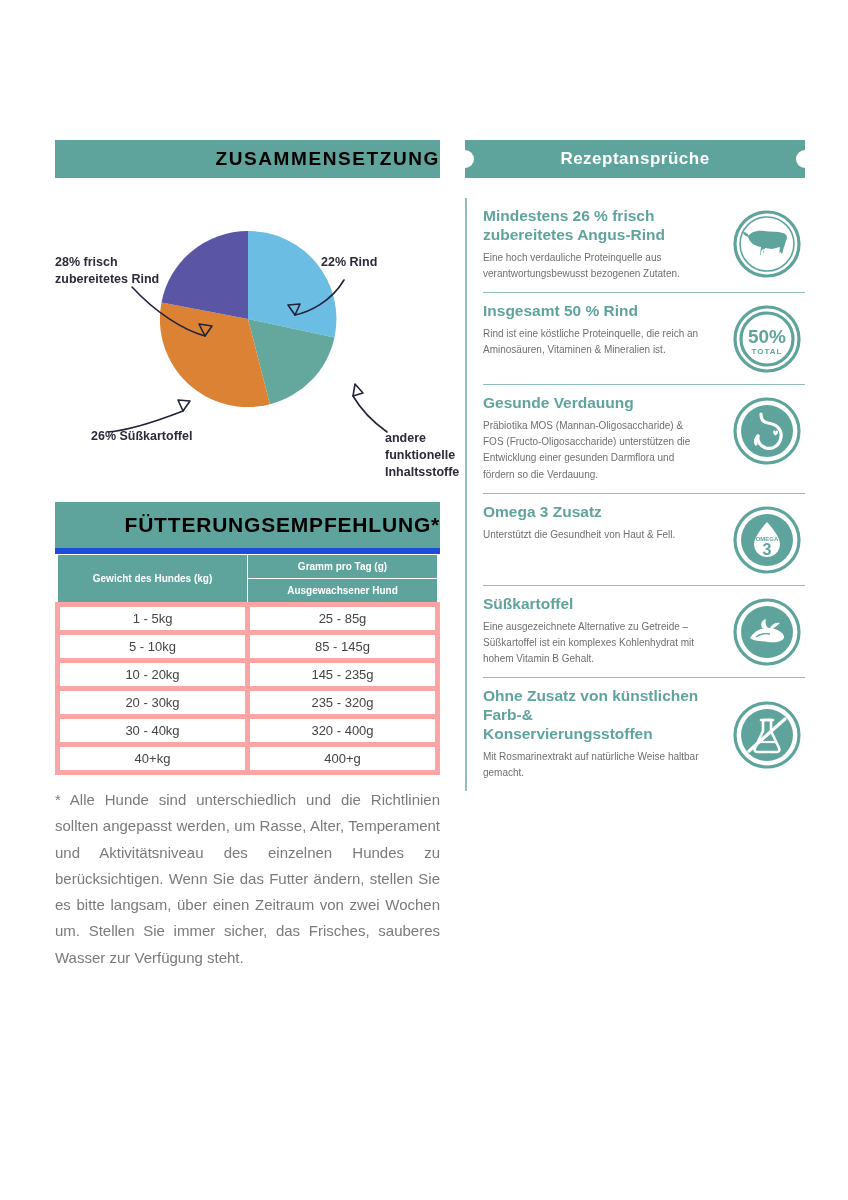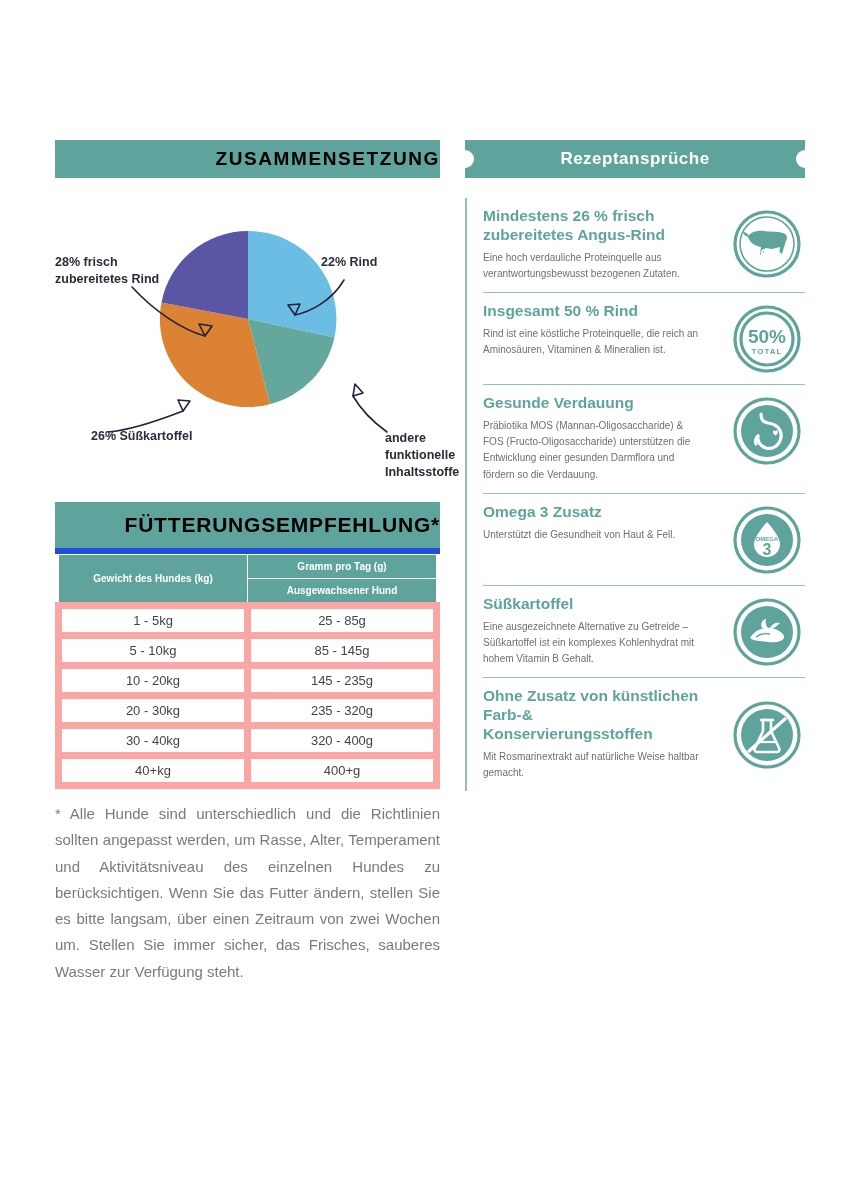--- a/index.html
+++ b/index.html
@@ -79,21 +79,21 @@
     font-weight: 700;
     padding: 5px 4px;
     border: 1.5px solid #ffffff;
     line-height: 1.3;
   }
   table.feed th.merged { vertical-align: middle; }
   table.feed td {
     font-size: 13px;
     text-align: center;
     padding: 4px 4px;
-    border: 7px solid #fca5a5;
+    border: 5px solid #fca5a5;
     color: #444;
     background: #ffffff;
   }
 
   .footnote {
     margin-top: 12px;
     font-size: 15px;
     line-height: 1.75;
     color: #7a7a7a;
     text-align: justify;

